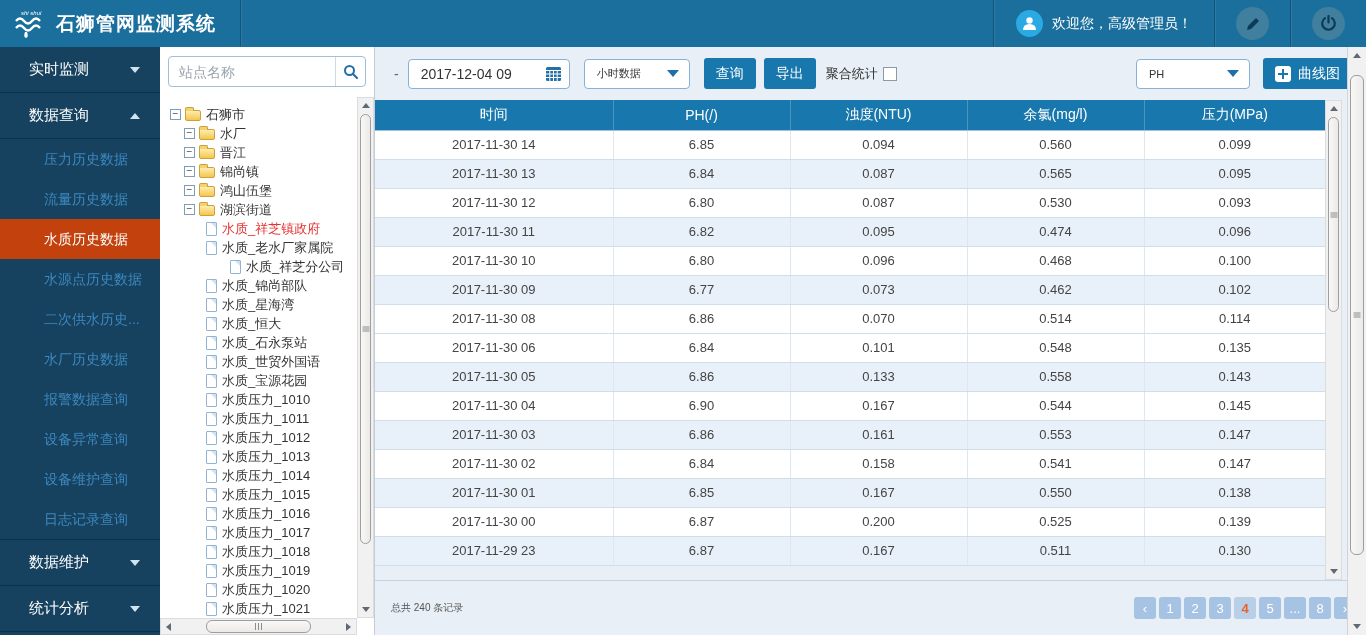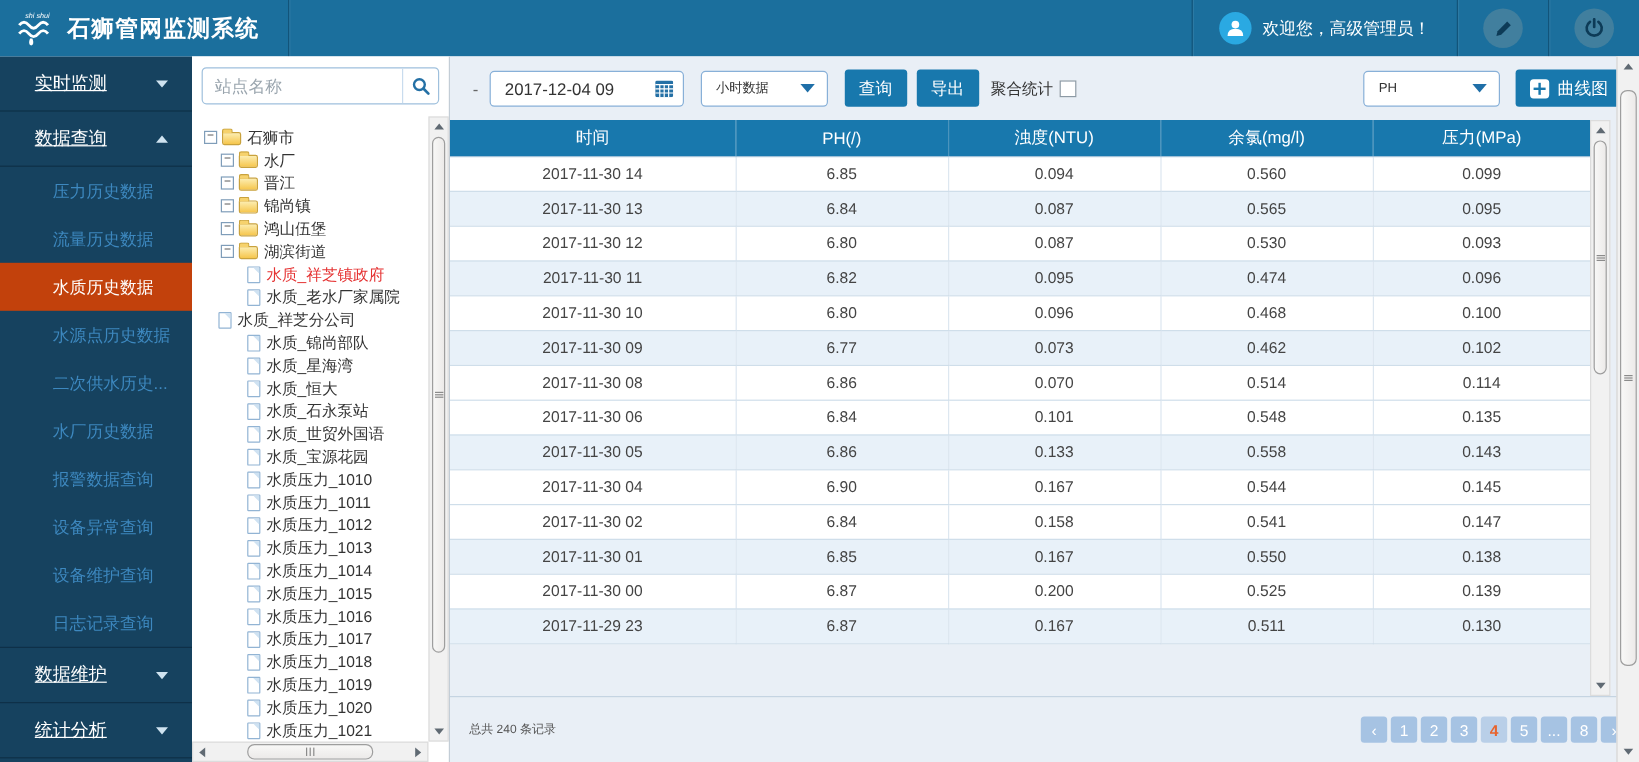--- a/index.html
+++ b/index.html
@@ -18,21 +18,21 @@
   .avatar { width:27px; height:27px; border-radius:50%; background:#2aa9e2; display:flex; align-items:center; justify-content:center; margin-right:9px; }
   .welcome-text { font-size:14px; }
   .round-btn { width:33px; height:33px; border-radius:50%; background:#417f9e; display:flex; align-items:center; justify-content:center; margin:0 21px; cursor:pointer; }
 
   
   .frame { display:flex; height:588px; }
 
   
   .sidebar { width:160px; background:#16425f; flex:none; }
   .sb-item { height:46px; display:flex; align-items:center; padding:0 20px 0 29px; color:#fff; font-size:15px; border-bottom:1px solid #0e3048; cursor:pointer; }
-  .sb-item .sb-label { flex:1;text-decoration:underline; }
+  .sb-item .sb-label { flex:1; }
   .arrow { width:0; height:0; border-left:5px solid transparent; border-right:5px solid transparent; }
   .arrow.down { border-top:6px solid #cfe3f0; }
   .arrow.up { border-bottom:6px solid #cfe3f0; }
   .sb-sub { border-bottom:1px solid #0e3048; }
   .sb-subitem { height:40px; line-height:40px; padding-left:44px; font-size:14px; color:#3d88bf; cursor:pointer; }
   .sb-subitem.active { background:#c2410c; color:#fff; }
 
   
   .treepanel { width:215px; background:#fff; flex:none; position:relative; border-right:1px solid #c3cdd6; }
   .search-row { padding:9px 8px 6px 8px; }
@@ -231,21 +231,21 @@
           <span class="tlabel">湖滨街道</span>
         </div>
         <div class="trow" style="padding-left: 46px;">
           <span class="ticon file"></span>
           <span class="tlabel sel">水质_祥芝镇政府</span>
         </div>
         <div class="trow" style="padding-left: 46px;">
           <span class="ticon file"></span>
           <span class="tlabel">水质_老水厂家属院</span>
         </div>
-        <div class="trow" style="padding-left: 22px;">
+        <div class="trow" style="padding-left: 70px;">
           <span class="ticon file"></span>
           <span class="tlabel">水质_祥芝分公司</span>
         </div>
         <div class="trow" style="padding-left: 46px;">
           <span class="ticon file"></span>
           <span class="tlabel">水质_锦尚部队</span>
         </div>
         <div class="trow" style="padding-left: 46px;">
           <span class="ticon file"></span>
           <span class="tlabel">水质_星海湾</span>
@@ -467,20 +467,27 @@
               <td>0.558</td>
               <td>0.143</td>
             </tr>
             <tr>
               <td>2017-11-30 04</td>
               <td>6.90</td>
               <td>0.167</td>
               <td>0.544</td>
               <td>0.145</td>
             </tr>
+            <tr class="alt">
+              <td>2017-11-30 03</td>
+              <td>6.86</td>
+              <td>0.161</td>
+              <td>0.553</td>
+              <td>0.147</td>
+            </tr>
             <tr>
               <td>2017-11-30 02</td>
               <td>6.84</td>
               <td>0.158</td>
               <td>0.541</td>
               <td>0.147</td>
             </tr>
             <tr class="alt">
               <td>2017-11-30 01</td>
               <td>6.85</td>

